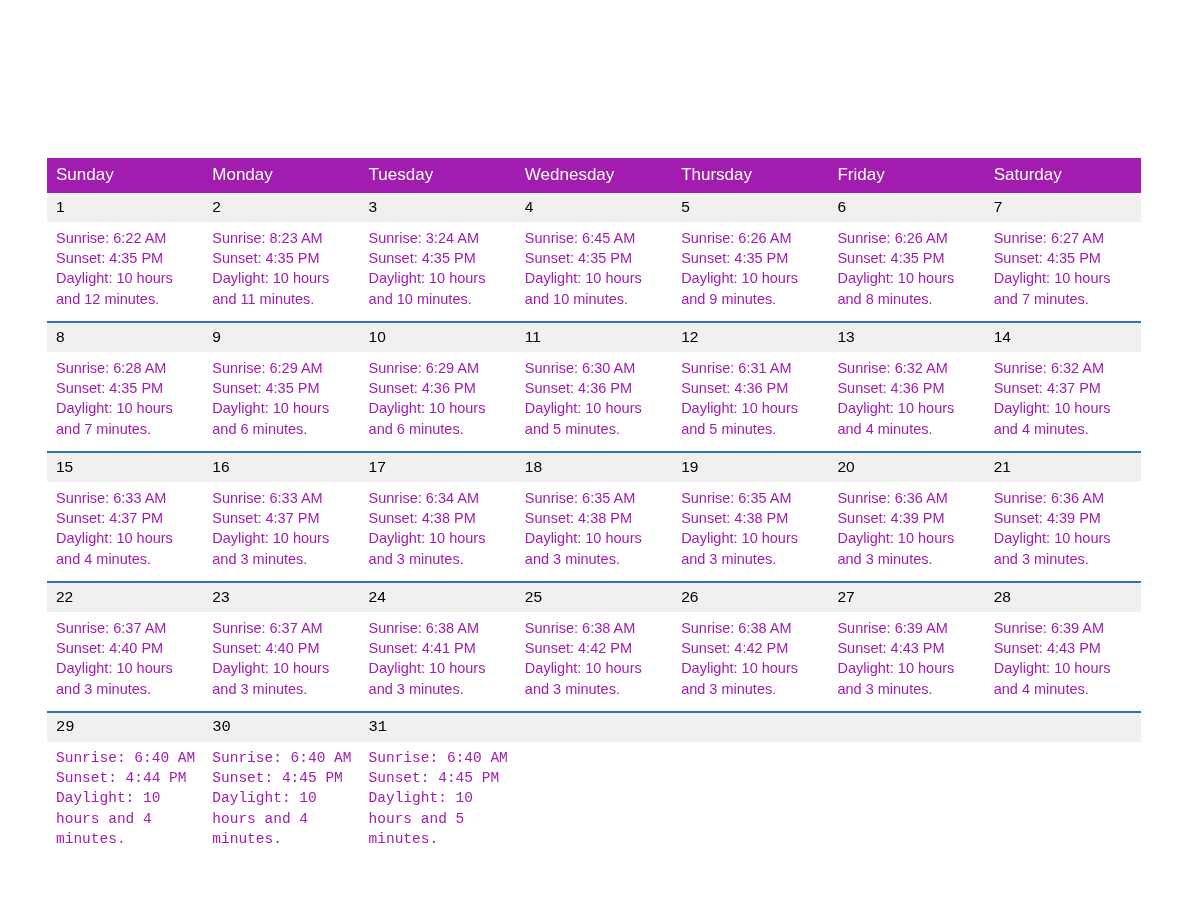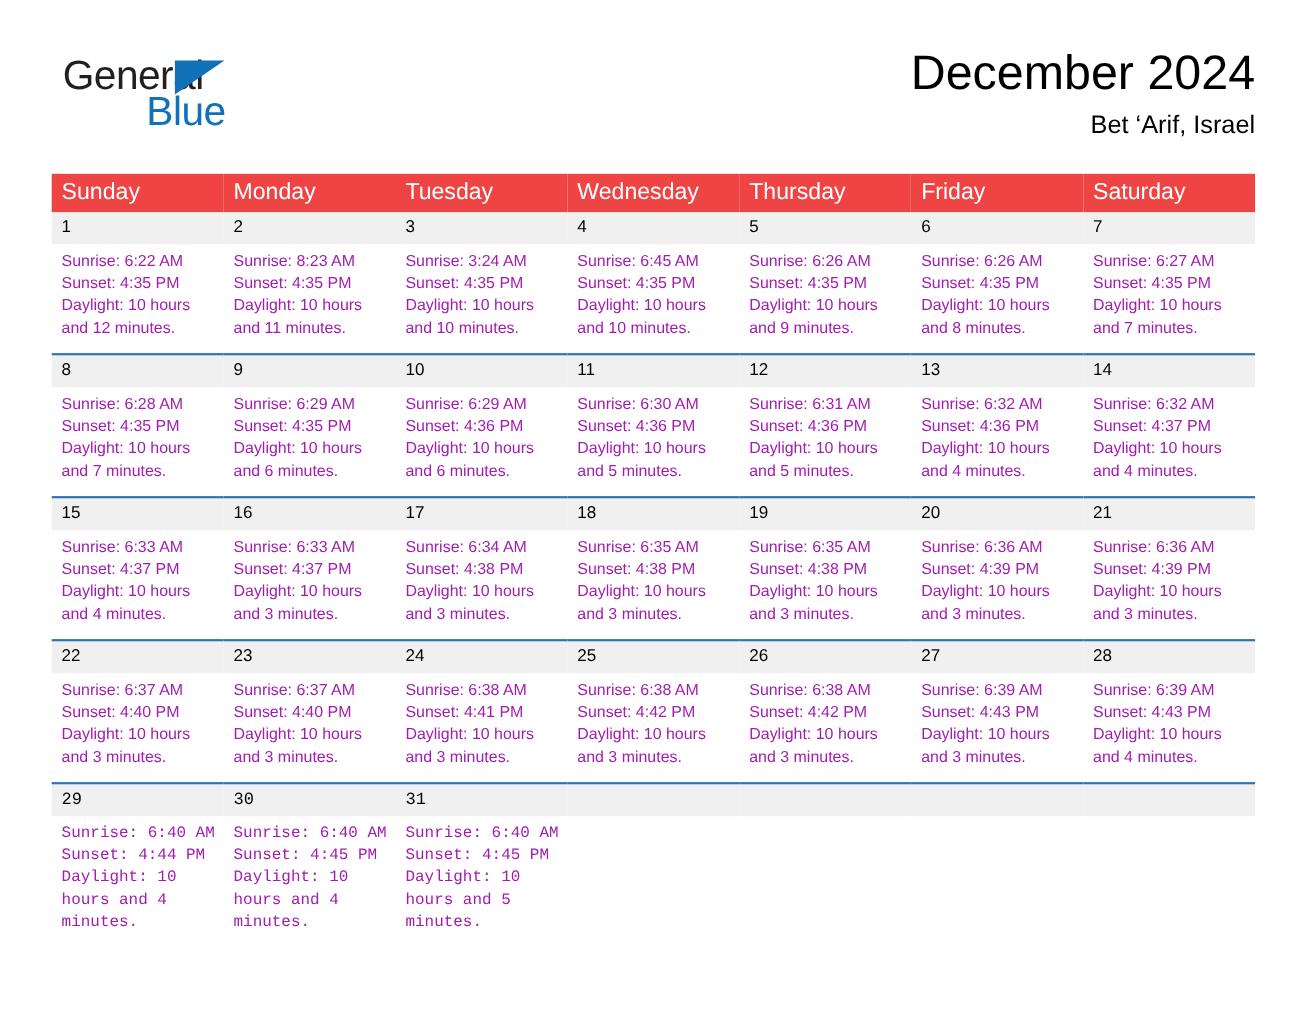--- a/index.html
+++ b/index.html
@@ -96,25 +96,25 @@
     position: absolute;
     left: 47px;
     top: 158px;
     width: 1094px;
     border-collapse: collapse;
     table-layout: fixed;
   }
   .calendar col { width: 14.2857%; }
 
   .calendar thead th {
-    background: #ef4444;
+    background: #a21caf;
     color: #ffffff;
     text-align: left;
     font-weight: normal;
-    font-size: 21px;
+    font-size: 17px;
     line-height: 18px;
     padding: 8px 0 9px 9px;
     vertical-align: middle;
     white-space: nowrap;
     margin-top: 32px;
   }
 
   .week-row > td {
     vertical-align: top;
     padding: 0;
@@ -148,34 +148,20 @@
     color: #a21caf;
   }
   .details div { white-space: nowrap; }
   .details .daylight { white-space: normal; }
 </style>
 </head>
 <body>
 
 <div class="page">
 
-  <div class="header">
-
-    <div class="logo">
-      <span class="logo-general">General</span>
-      <span class="logo-triangle"></span>
-      <span class="logo-blue">Blue</span>
-    </div>
-
-    <div class="title-block">
-      <div class="month-title">December 2024</div>
-      <div class="location-subtitle">Bet ‘Arif, Israel</div>
-    </div>
-
-  </div>
 
   <table class="calendar">
     <colgroup>
       <col>
         <col>
         <col>
         <col>
         <col>
         <col>
         <col>

